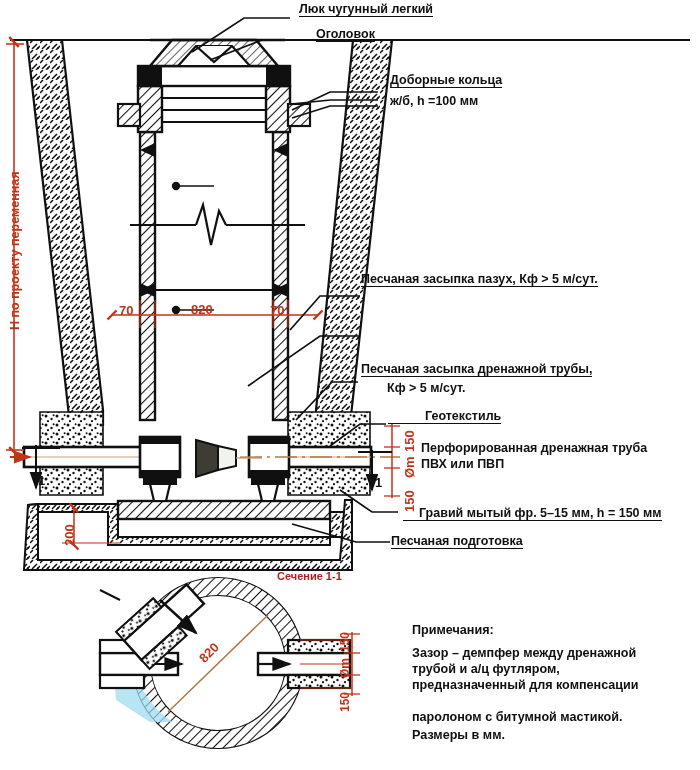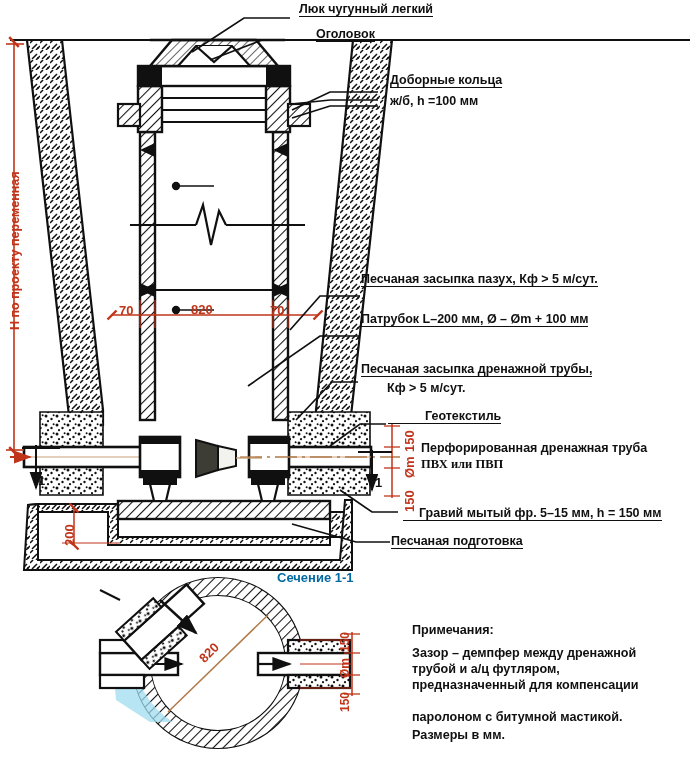--- a/index.html
+++ b/index.html
@@ -7,21 +7,21 @@
        font-family:"Liberation Sans","DejaVu Sans",sans-serif;}
   #sheet{position:absolute;left:0;top:0;width:680px;height:770px;}
   svg.layer{position:absolute;left:0;top:0;width:700px;height:770px;overflow:visible;}
   .lbl{position:absolute;color:#101010;font-weight:bold;font-size:12.5px;
        line-height:14px;white-space:nowrap;letter-spacing:0px;}
   .lbl.u{border-bottom:1.6px solid #101010;padding-bottom:0px;}
   .dim{position:absolute;color:#c0351a;font-weight:bold;font-size:13px;
        white-space:nowrap;font-family:"Liberation Sans",sans-serif;}
   .dim.v{transform-origin:0 0;}
   .note{position:absolute;color:#101010;font-weight:bold;font-size:12.6px;line-height:16.5px;}
-  .title{position:absolute;color:#0369a1;font-weight:bold;font-size:13px;}
+  .title{position:absolute;color:#b91c1c;font-weight:bold;font-size:11px;}
 </style>
 </head>
 <body>
 
 <div id="sheet">
 
   <svg class="layer" viewBox="0 0 700 770">
     <defs>
       <pattern id="hatch45" width="7" height="7" patternTransform="rotate(45)" patternUnits="userSpaceOnUse">
         <rect width="7" height="7" fill="#ffffff"></rect>
@@ -264,29 +264,28 @@
 
   <div class="lbl u" style="left:299px; top:2px;">Люк чугунный легкий</div>
 
   <div class="lbl u" style="left:316px; top:27px;">Оголовок</div>
 
   <div class="lbl u" style="left:390px; top:73px;">Доборные кольца</div>
   <div class="lbl" style="left:390px; top:94px;">ж/б, h =100 мм</div>
 
   <div class="lbl u" style="left:361px; top:272px;">Песчаная засыпка пазух, Кф &gt; 5 м/сут.</div>
 
-  <div class="lbl u" style="left:361px; top:312px;">Патрубок L–200 мм, Ø – Øm + 100 мм</div>
 
   <div class="lbl u" style="left:361px; top:362px;">Песчаная засыпка дренажной трубы,</div>
   <div class="lbl" style="left:387px; top:381px;">Кф &gt; 5 м/сут.</div>
 
   <div class="lbl u" style="left:388px; top:409px;padding-left:37px;">Геотекстиль</div>
 
   <div class="lbl" style="left:421px; top:441px;">Перфорированная дренажная труба</div>
-  <div class="lbl" style="left:421px; top:457px;font-family:Liberation Serif, serif;">ПВХ или ПВП</div>
+  <div class="lbl" style="left:421px; top:457px;">ПВХ или ПВП</div>
 
   <div class="lbl u" style="left:403px; top:506px;padding-left:16px;">Гравий мытый фр. 5–15 мм, h = 150 мм</div>
 
   <div class="lbl u" style="left:391px; top:534px;">Песчаная подготовка</div>
 
   <div class="dim" style="left:119px; top:303px;">70</div>
   <div class="dim" style="left:191px; top:302px;">820</div>
   <div class="dim" style="left:270px; top:303px;">70</div>
 
   <div class="dim v" style="left:402px; top:452px; transform:rotate(-90deg);">150</div>

